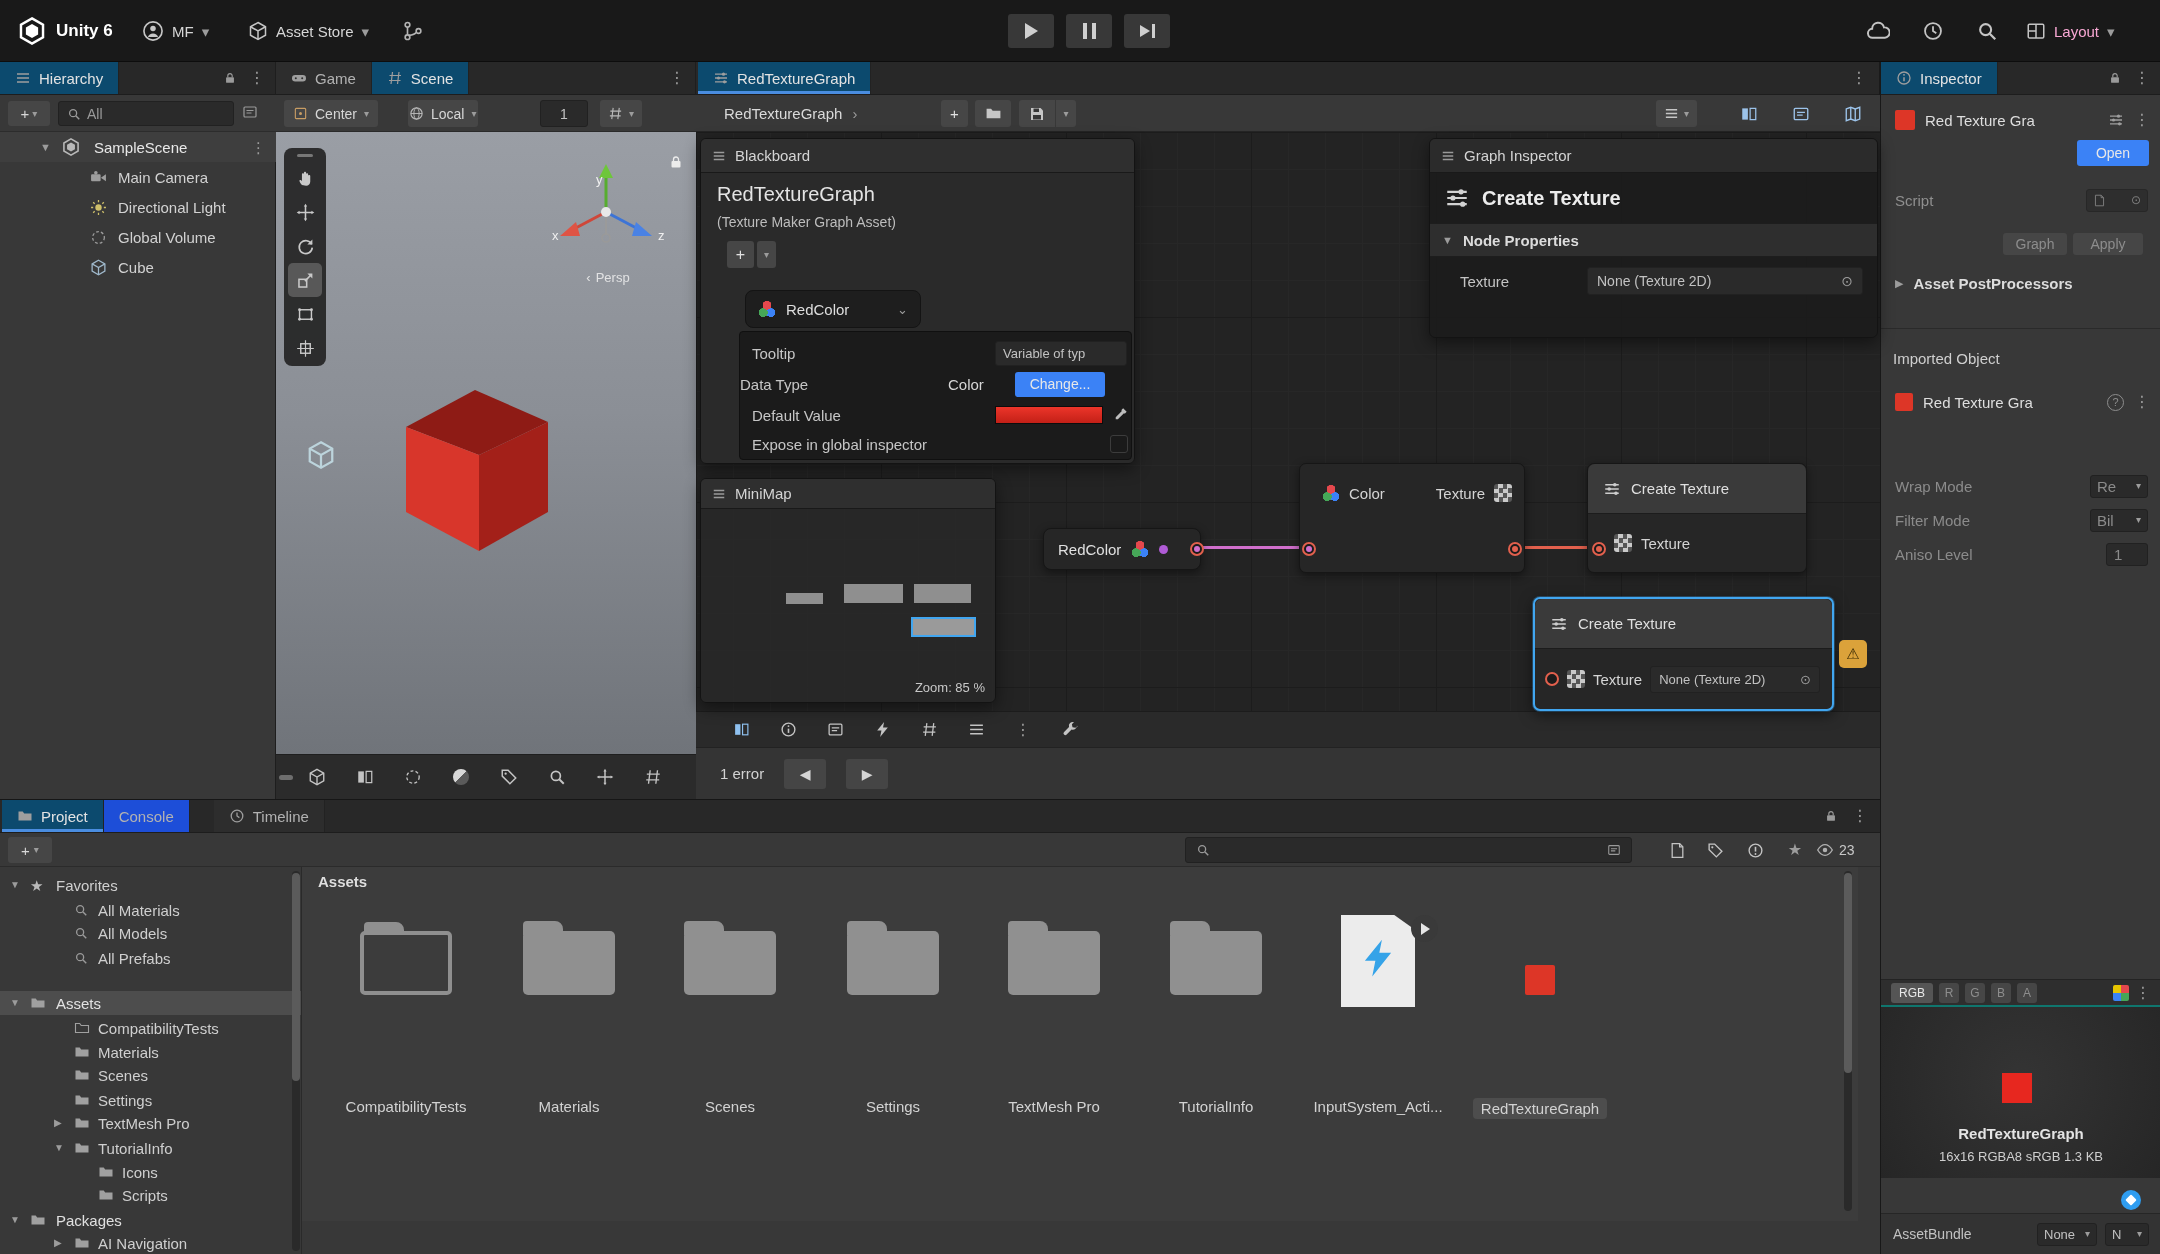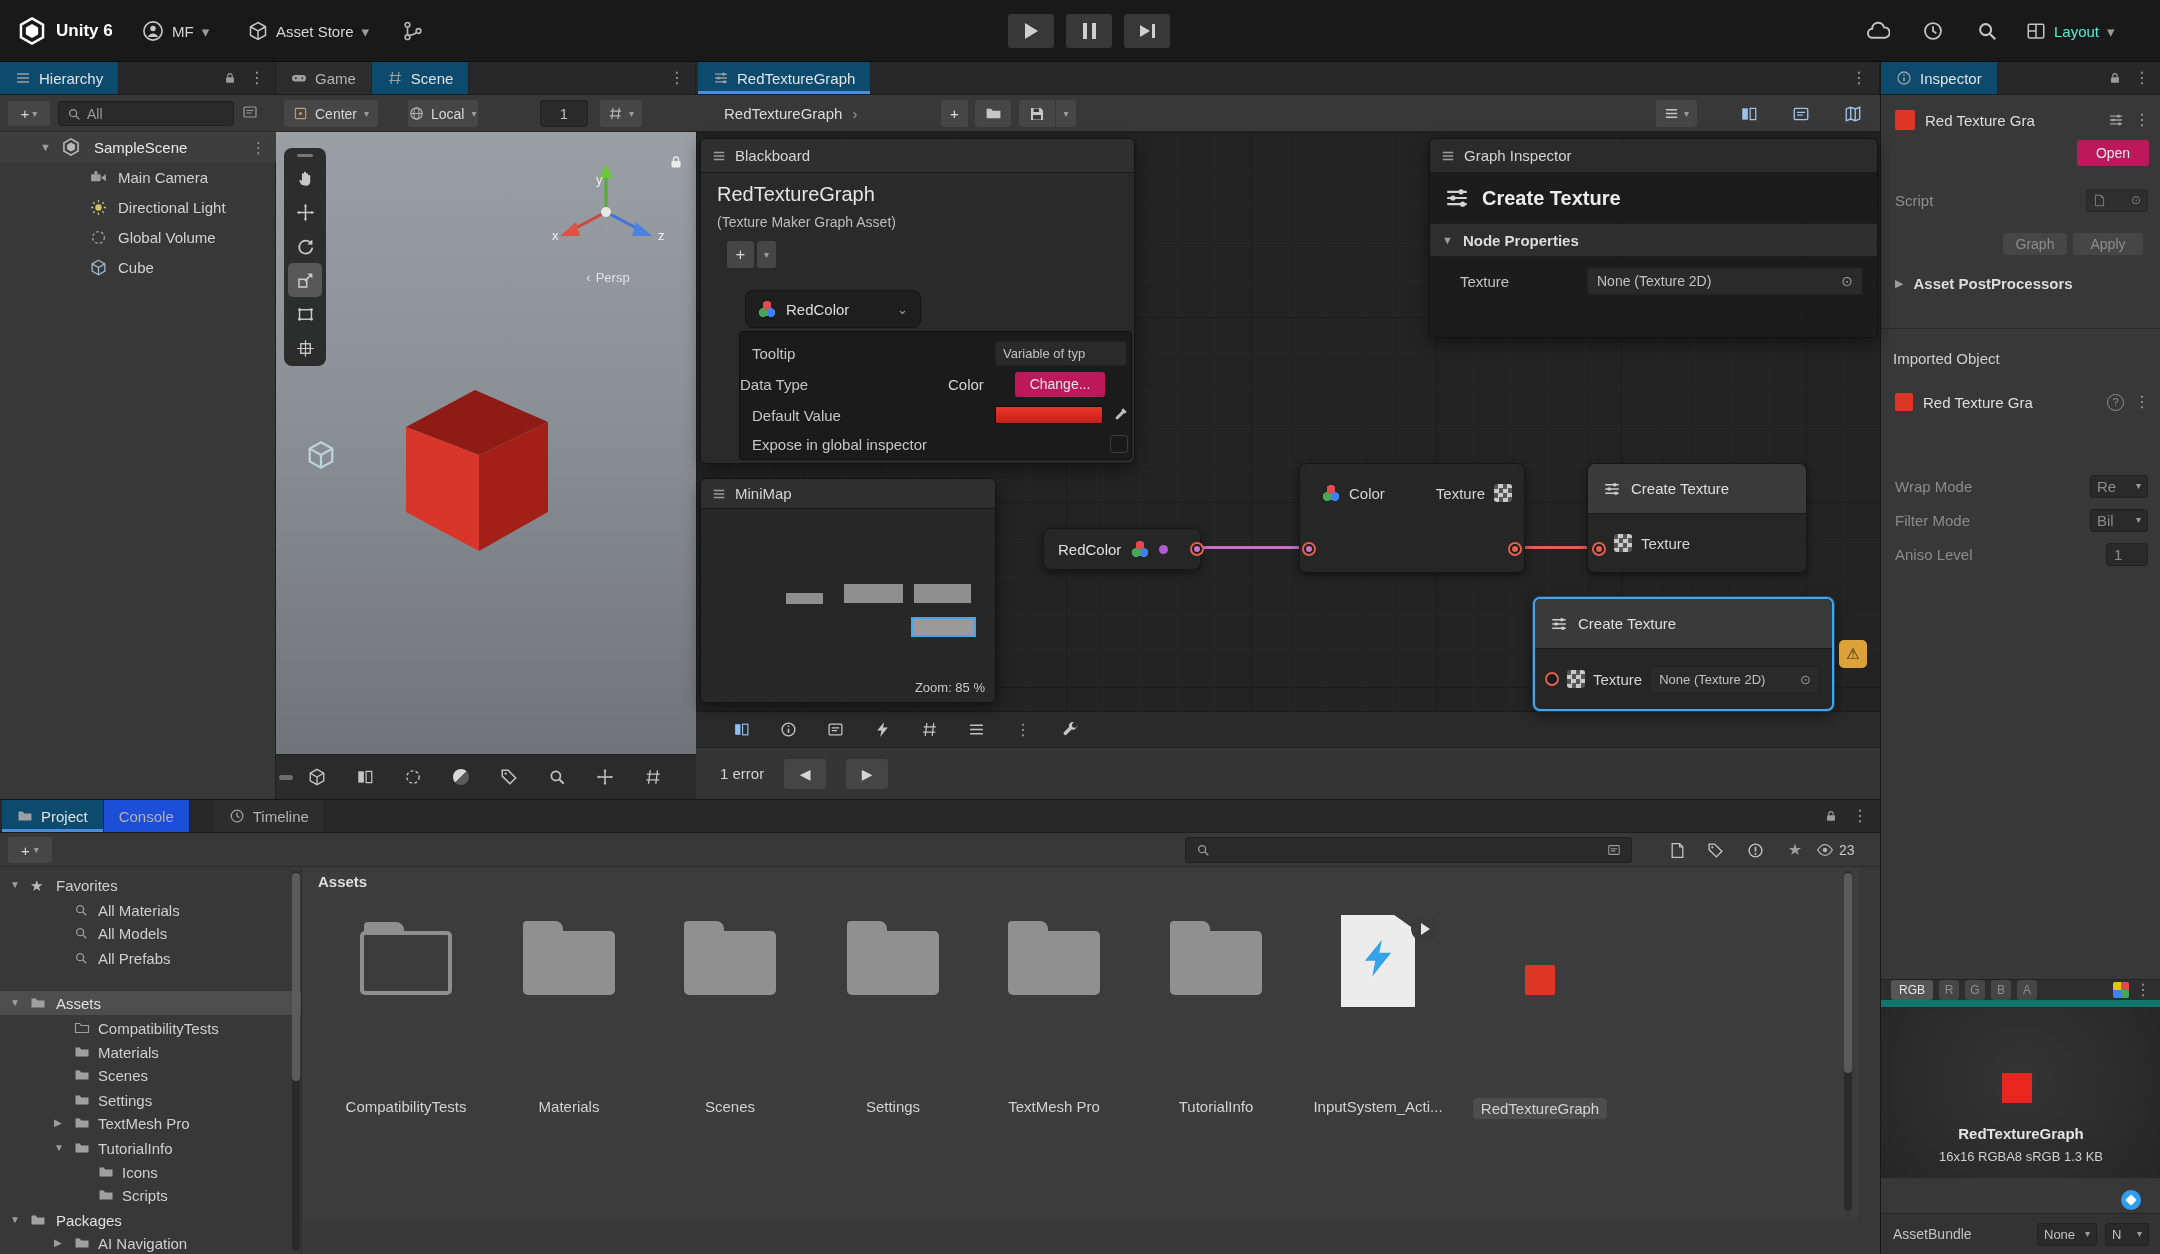--- a/index.html
+++ b/index.html
@@ -9,21 +9,21 @@
 .abs{position:absolute}
 .flx{display:flex;align-items:center}
 svg.ic{flex:none;display:block}
 .g{display:inline-block;color:#9c9c9c;line-height:1;text-align:center}
 .tabbar{position:absolute;left:0;top:0;right:0;height:33px;background:#282828;border-bottom:1px solid #1d1d1d;display:flex;align-items:stretch}
 .tab{display:flex;align-items:center;gap:8px;padding:0 15px;font-size:15px;color:#b2b2b2;position:relative;border-right:1px solid #222}
 .tab.on{background:#0c4a6e;color:#e3e3e3}
 .tab.focus::after{content:"";position:absolute;left:0;right:0;bottom:0;height:3px;background:#4a8de0}
 .tab svg.ic{width:16px;height:16px;color:#9e9e9e}
 .ibtn{display:flex;align-items:center;justify-content:center;border-radius:3px;color:#c4c4c4}
-.btn{background:#be185d;border-radius:3px;color:#e8e8e8;display:flex;align-items:center;justify-content:center;font-size:14px}
+.btn{background:#3b82f6;border-radius:3px;color:#e8e8e8;display:flex;align-items:center;justify-content:center;font-size:14px}
 .btn.dim{background:#464646;color:#8d8d8d}
 .fld{background:#2a2a2a;border:1px solid #212121;border-radius:3px;display:flex;align-items:center;color:#c2c2c2;gap:6px}
 .hrow{position:absolute;left:0;width:100%;height:30px;display:flex;align-items:center;font-size:15px;color:#d2d2d2}
 .prow{position:absolute;left:0;width:100%;height:24px;display:flex;align-items:center;font-size:15px;color:#cfcfcf}
 .fpanel{position:absolute;background:rgba(43,43,43,.97);border:1px solid #131313;border-radius:6px;box-shadow:0 5px 16px rgba(0,0,0,.45);overflow:hidden;z-index:6}
 .fhead{height:34px;display:flex;align-items:center;gap:9px;padding:0 11px;background:#2f2f2f;border-bottom:1px solid #191919;color:#d4d4d4;font-size:15px}
 .gnode{position:absolute;background:#262626;border:1px solid #161616;border-radius:7px;box-shadow:0 3px 10px rgba(0,0,0,.45);z-index:3}
 .nhead{height:50px;display:flex;align-items:center;gap:10px;padding:0 15px;background:#3a3a3a;border-bottom:1px solid #1c1c1c;border-radius:7px 7px 0 0;color:#dfdfdf;font-size:15px}
 .nbody{display:flex;align-items:center;gap:9px;padding:0 12px;color:#d4d4d4;font-size:15px}
 .gnode.sel{border:2px solid #41a6f0;box-shadow:0 0 0 1px rgba(65,166,240,.3),0 4px 14px rgba(0,0,0,.5)}
@@ -270,21 +270,21 @@
       </div>
     <div class="flx abs" style="left:1976px;top:0;height:62px">
         <svg class="ic" style="width:22px;height:22px;color:#c4c4c4">
           <use href="#s-search"></use>
         </svg>
       </div>
     <div class="flx abs" style="left:2026px;top:0;height:62px;gap:8px">
       <svg class="ic" style="width:20px;height:20px;color:#c4c4c4">
           <use href="#s-layout"></use>
         </svg>
-      <span style="color:#5eead4">Layout</span>
+      <span style="color:#f9a8d4">Layout</span>
       <span class="g">▾</span>
     </div>
   </header>
 
   <section class="abs" style="left:0;top:62px;width:276px;height:737px;background:#383838;border-right:1px solid #1e1e1e">
     <div class="tabbar">
       <div class="tab on">
         <svg class="ic">
             <use href="#s-list"></use>
           </svg>
@@ -1049,21 +1049,21 @@
         <span class="g" style="font-size:10px">▾</span>
       </span>
     </div>
     <div class="flx abs" style="left:14px;top:480px;right:12px;height:24px">
       <span style="color:#8b8b8b">Aniso Level</span>
       <span class="fld abs" style="right:0;width:42px;height:23px;padding:0 7px;color:#8b8b8b">
         <span>1</span>
       </span>
     </div>
 
-    <div class="flx abs" style="left:0;top:917px;width:280px;height:28px;background:#2e2e2e;border-top:1px solid #232323;border-bottom:7px solid #0f766e;gap:6px;padding:0 10px">
+    <div class="flx abs" style="left:0;top:917px;width:280px;height:28px;background:#2e2e2e;border-top:1px solid #232323;border-bottom:2px solid #0f766e;gap:6px;padding:0 10px">
       <span class="btn" style="height:20px;padding:0 8px;font-size:12px;background:#555">RGB</span>
       <span class="btn dim" style="height:20px;width:20px;font-size:12px">R</span>
       <span class="btn dim" style="height:20px;width:20px;font-size:12px">G</span>
       <span class="btn dim" style="height:20px;width:20px;font-size:12px">B</span>
       <span class="btn dim" style="height:20px;width:20px;font-size:12px">A</span>
       <span style="flex:1"></span>
       <span class="quadicon"></span>
       <span class="g" style="font-size:16px">⋮</span>
     </div>
     <div class="abs" style="left:0;top:945px;width:280px;height:171px;background:radial-gradient(circle at 50% 42%,#343434,#262626)">

